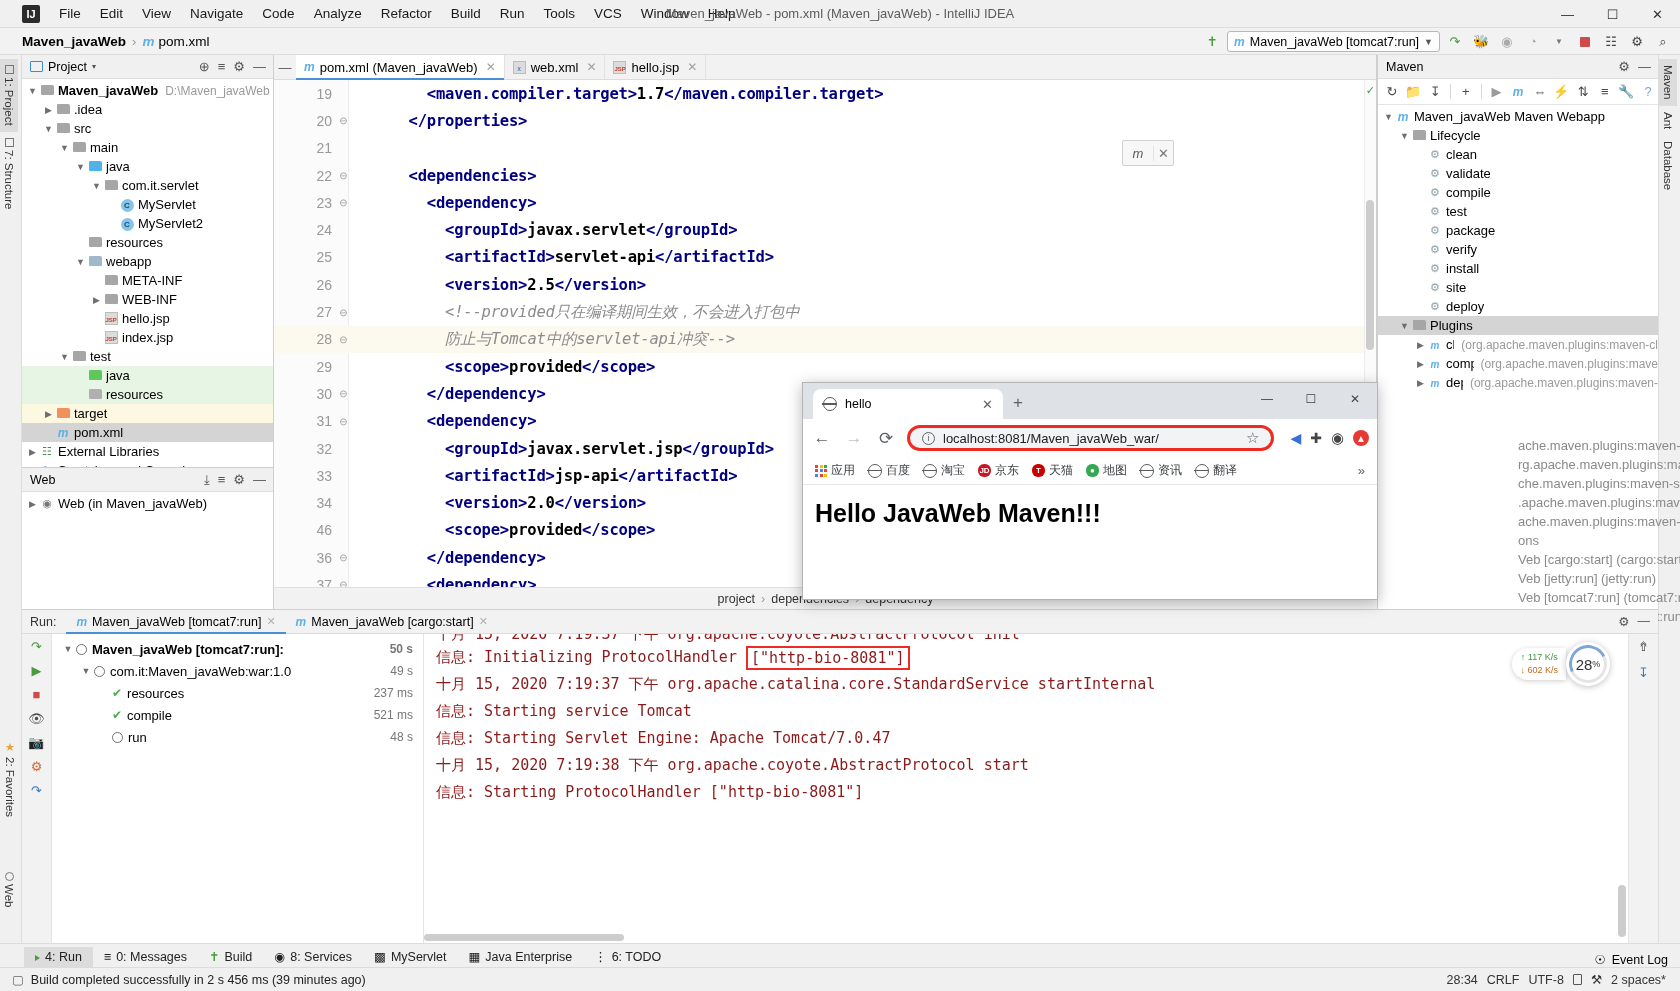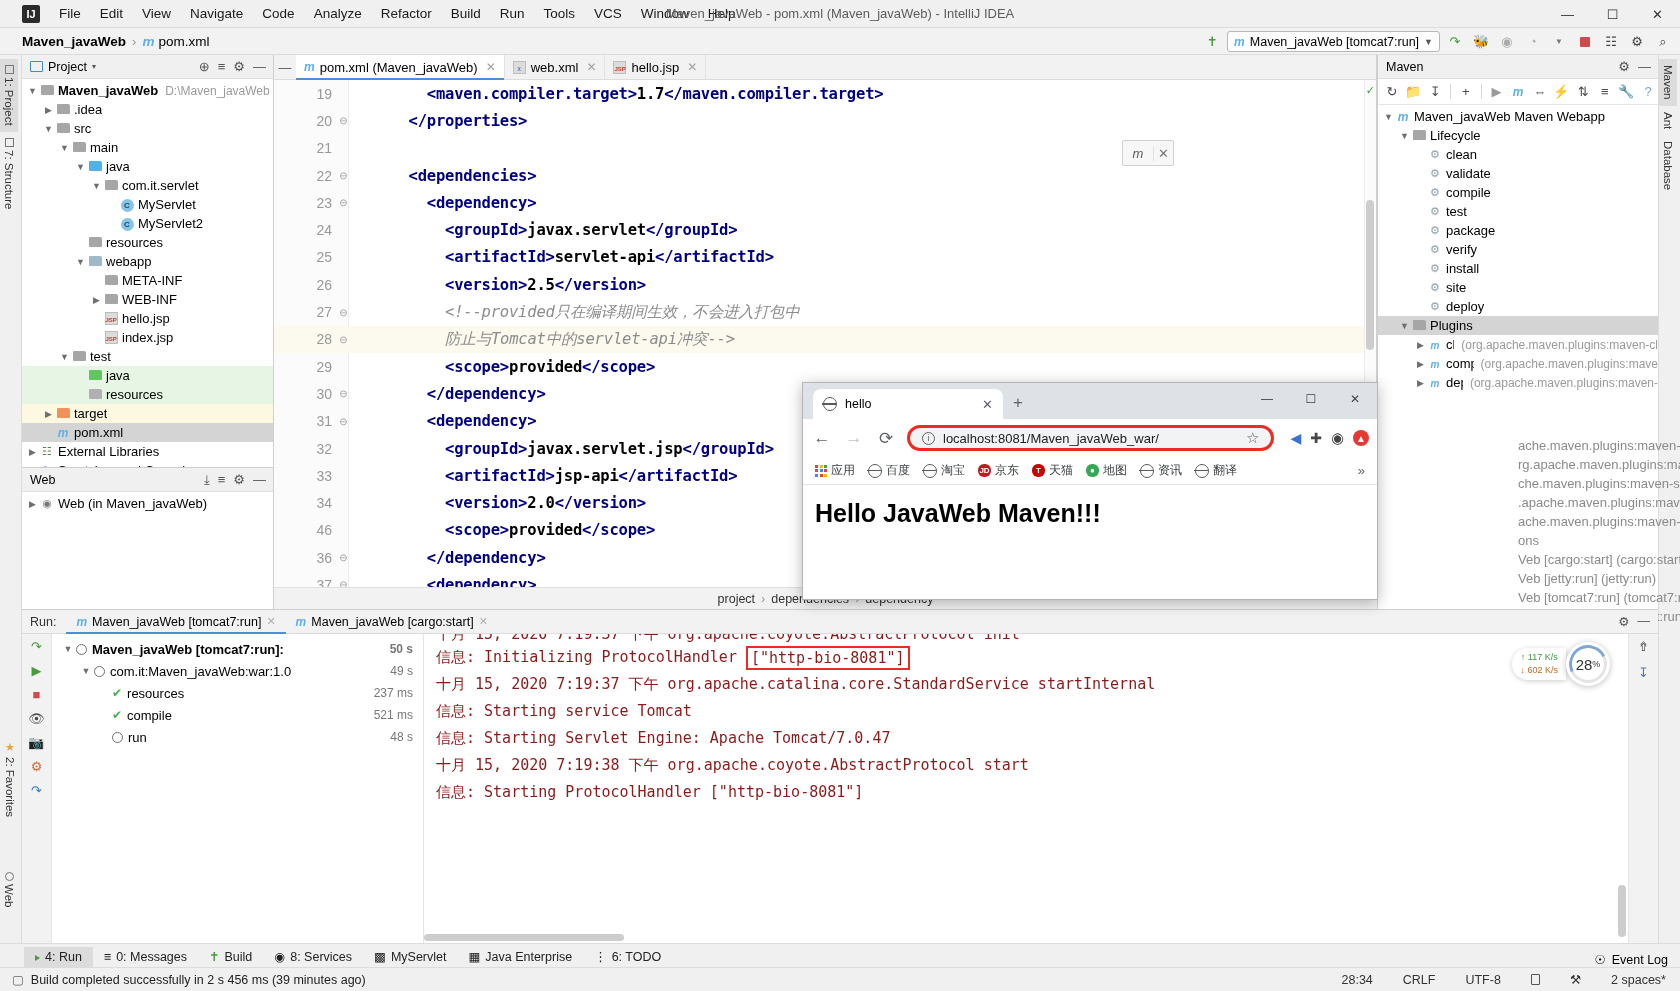--- a/index.html
+++ b/index.html
@@ -352,21 +352,21 @@
   }
   .twitem { display:flex; align-items:center; gap:5px; padding: 3px 11px; color:#222; }
   .twitem.sel { background:#dcdcdc; }
   .tw-right { margin-left:auto; display:flex; align-items:center; gap:6px; padding-right:12px; }
 
   .statusbar {
     position:absolute; left:0; right:0; bottom:0; height:24px;
     background:#f0f0f0; border-top:1px solid #dcdcdc;
     display:flex; align-items:center; font-size:12.5px; padding-left:12px; color:#222;
   }
-  .sb-right { margin-left:auto; display:flex; align-items:center; gap:30px; padding-right:14px; color:#333; }
+  .sb-right { margin-left:auto; display:flex; align-items:center; gap:9px; padding-right:14px; color:#333; }
   .lock-ic { width:9px;height:11px;border:1.4px solid #555;border-radius:1px; }
 
   .tri { display:inline-block; width:0;height:0;border-left:5px solid currentColor;
          border-top:3.5px solid transparent;border-bottom:3.5px solid transparent; }
 </style>
 </head>
 <body>
 
 <div id="app">
 

